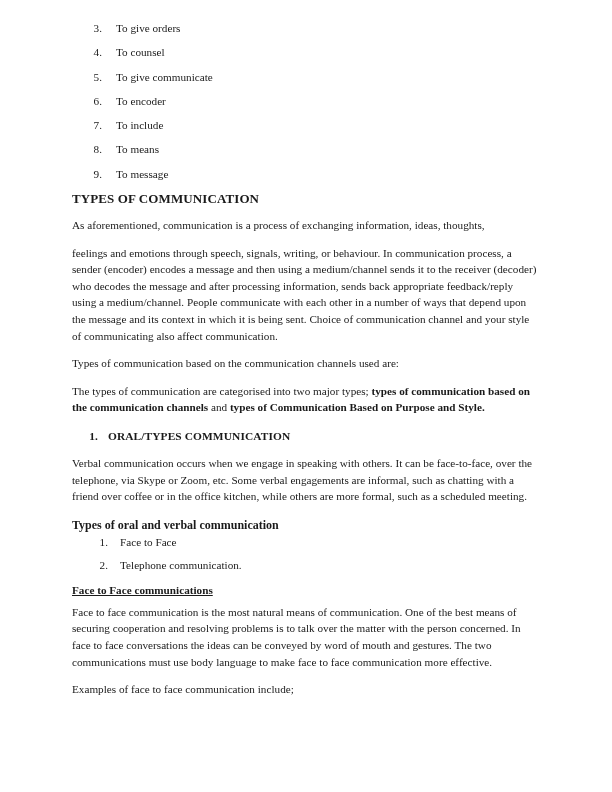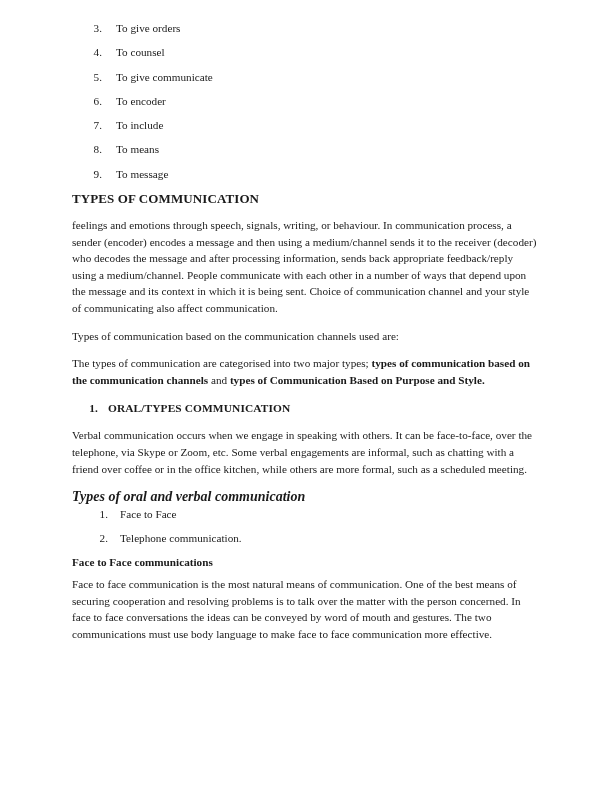--- a/index.html
+++ b/index.html
@@ -70,31 +70,31 @@
     letter-spacing: 0.1px;
   }
   .h-ordered .num {
     position: absolute;
     left: 8px;
     top: 0;
     width: 18px;
     text-align: right;
   }
   .h-bold-italic {
-    font-size: 14px;
-    font-weight: bold;
-    font-style: italic;
+    font-size: 12px;
+    font-weight: bold;
     line-height: 14px;
     margin: 13px 0 4px 0;
   }
   .h-bold {
     font-size: 11.2px;
     font-weight: bold;
     line-height: 14px;
     margin: 6px 0 7px 0;
+    text-decoration: underline;
   }
 
   
   p.body {
     font-size: 11.2px;
     line-height: 16.6px;
     margin: 0 0 11px 0;
     text-align: left;
   }
   p.body b {
@@ -154,20 +154,21 @@
         <span>To means</span>
       </li>
       <li>
         <span class="num">9.</span>
         <span>To message</span>
       </li>
     </ol>
 
     <h2 class="h-section">TYPES OF COMMUNICATION</h2>
 
+    <p class="body">As aforementioned, communication is a process of exchanging information, ideas, thoughts,</p>
 
     <p class="body">feelings and emotions through speech, signals, writing, or behaviour. In communication process, a sender (encoder) encodes a message and then using a medium/channel sends it to the receiver (decoder) who decodes the message and after processing information, sends back appropriate feedback/reply using a medium/channel. People communicate with each other in a number of ways that depend upon the message and its context in which it is being sent. Choice of communication channel and your style of communicating also affect communication.</p>
 
     <p class="body">Types of communication based on the communication channels used are:</p>
 
     <p class="body"><span>The types of communication are categorised into two major types; </span><b>types of communication based on the communication channels</b><span> and </span><b>types of Communication Based on Purpose and Style.</b></p>
 
     <h3 class="h-ordered">
       <span class="num">1.</span>
       <span>ORAL/TYPES COMMUNICATION</span>
@@ -185,15 +186,16 @@
       <li>
         <span class="num">2.</span>
         <span>Telephone communication.</span>
       </li>
     </ol>
 
     <h4 class="h-bold">Face to Face communications</h4>
 
     <p class="body">Face to face communication is the most natural means of communication. One of the best means of securing cooperation and resolving problems is to talk over the matter with the person concerned. In face to face conversations the ideas can be conveyed by word of mouth and gestures. The two communications must use body language to make face to face communication more effective.</p>
 
+    <p class="body">Examples of face to face communication include;</p>
 
   </div>
 </div>
 
 </body></html>

